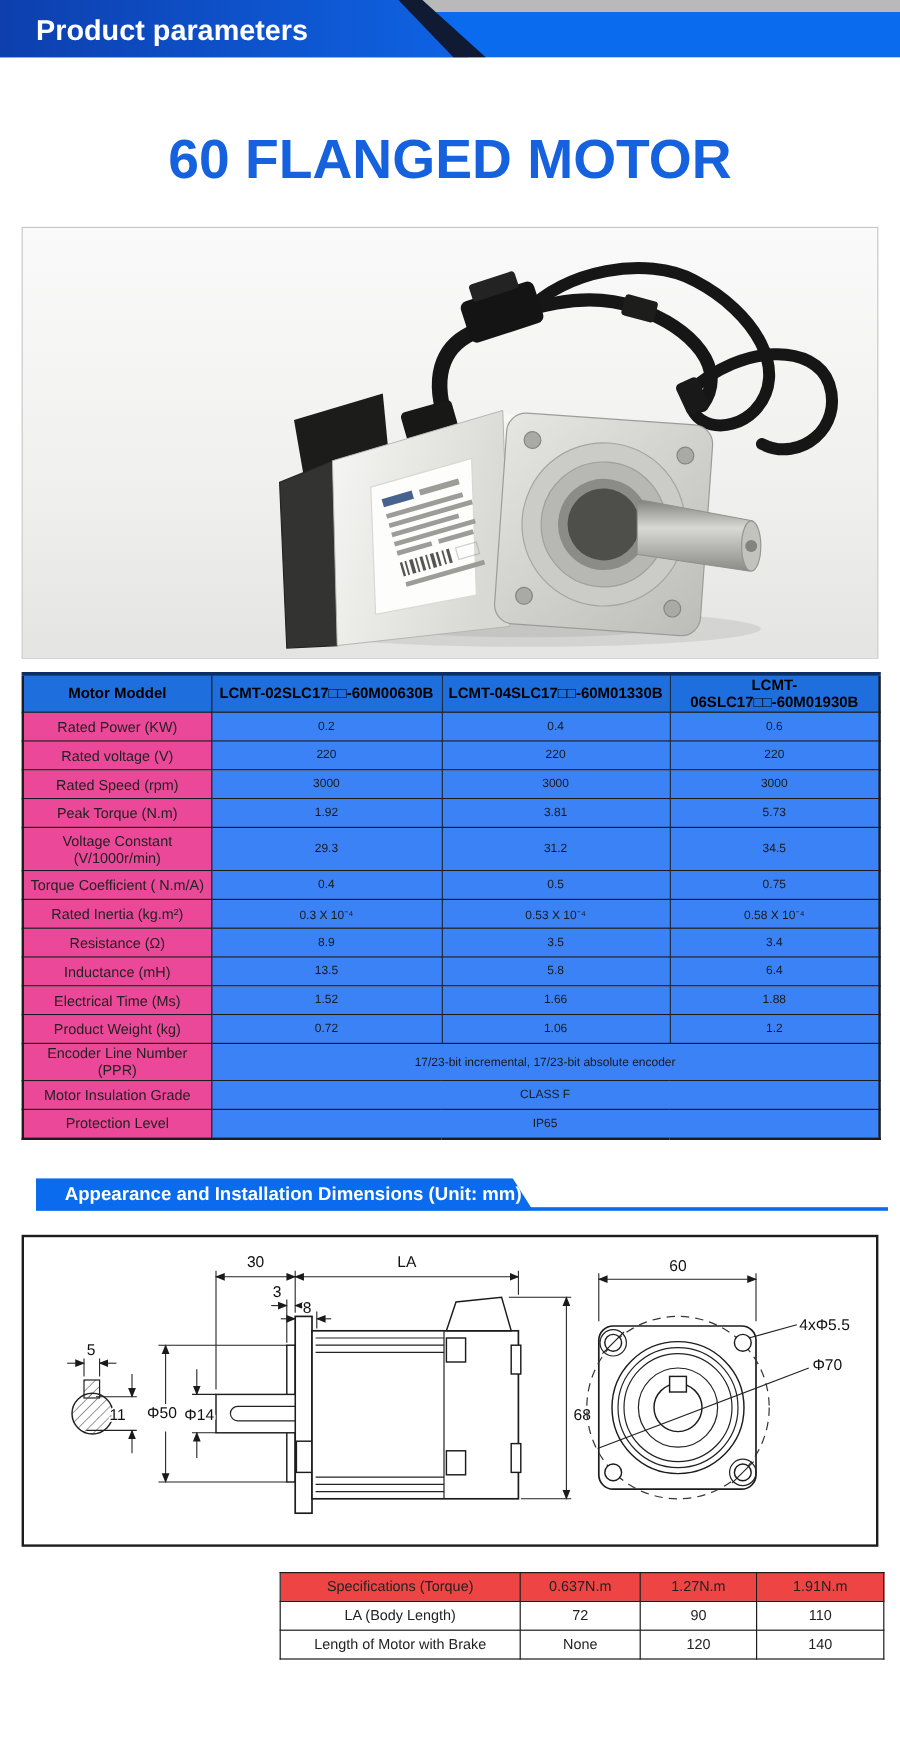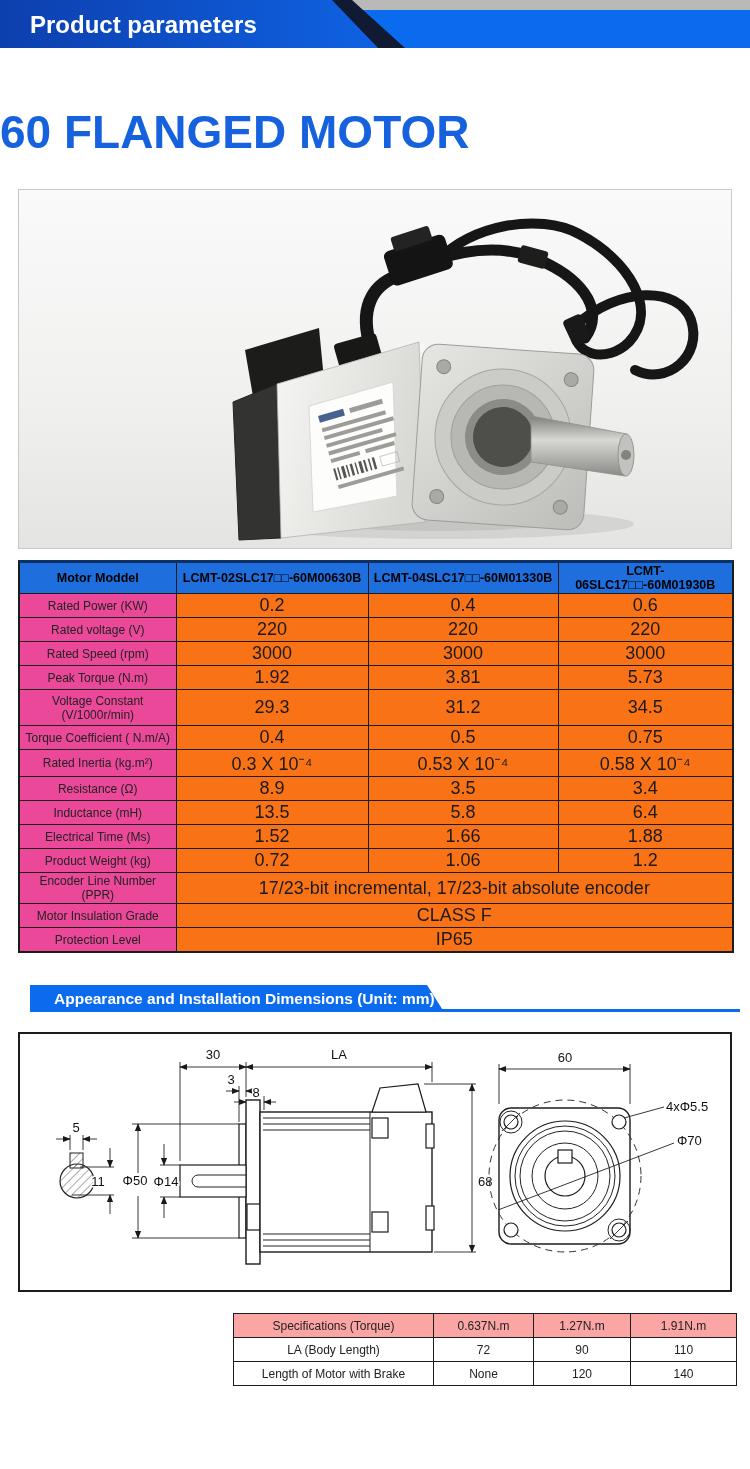--- a/index.html
+++ b/index.html
@@ -4,21 +4,21 @@
 <style>
   * { margin:0; padding:0; box-sizing:border-box; }
   body {
     width:750px; min-height:1469px; background:#ffffff;
     font-family:"Liberation Sans", sans-serif; color:#1a1a1a;
   }
   
   .top-banner { display:block; width:750px; height:48px; }
   
   .main-title {
-    margin-top:57px; text-align:left;
+    margin-top:57px; text-align:center;
     font-size:46px; font-weight:bold; color:#1661dd; letter-spacing:0px;
   }
   
   .photo-panel {
     margin:30px 18px 0 18px; width:714px; height:360px;
     border:1px solid #c9c9c9; background:#fff; overflow:hidden;
   }
   .photo-panel svg { display:block; }
   
   .spec-table {
@@ -30,21 +30,21 @@
     border:1px solid #1c1c1c; text-align:center; vertical-align:middle;
     padding:1px 4px;
   }
   .spec-table thead th {
     height:27px; background:#1e6fdd; color:#000000;
     font-size:12.5px; font-weight:bold;
   }
   .spec-table td.row-label {
     height:24px; background:#ec4899; font-size:12px; color:#222;
   }
-  .spec-table td.val { background:#f97316; font-size:18px; }
+  .spec-table td.val { background:#3b82f6; font-size:10px; }
   
   .section-wrap { margin:32px 10px 0 30px; width:710px; height:27px; position:relative; }
   .section-underline { position:absolute; left:0; right:0; bottom:0; height:3px; background:#0b6bef; }
   .section-banner {
     position:absolute; left:0; top:0; width:414px; height:27px; background:#0b6bef;
     clip-path:polygon(0 0, 397px 0, 414px 100%, 0 100%);
     color:#fff; font-size:15.5px; font-weight:bold; line-height:27px; padding-left:24px;
   }
   
   .drawing-panel {
@@ -63,21 +63,21 @@
   .dim-text.start { text-anchor:start; }
   
   .dim-table {
     margin:21px 0 0 233px; width:503px; border-collapse:collapse;
     border:1.5px solid #1c1c1c; table-layout:fixed;
   }
   .dim-table th, .dim-table td {
     border:1px solid #1c1c1c; height:24px; text-align:center;
     font-size:12px; font-weight:normal; color:#222; padding:1px 3px;
   }
-  .dim-table thead th { background:#fca5a5; }
+  .dim-table thead th { background:#ef4444; }
   .bottom-spacer { height:41px; }
 </style>
 </head>
 <body>
 
 <svg class="top-banner" viewBox="0 0 750 48" xmlns="http://www.w3.org/2000/svg">
   <defs>
     <linearGradient id="ribbonGrad" x1="0" y1="0" x2="1" y2="0">
       <stop offset="0" stop-color="#0d3fae"></stop>
       <stop offset="1" stop-color="#0f63e4"></stop>

